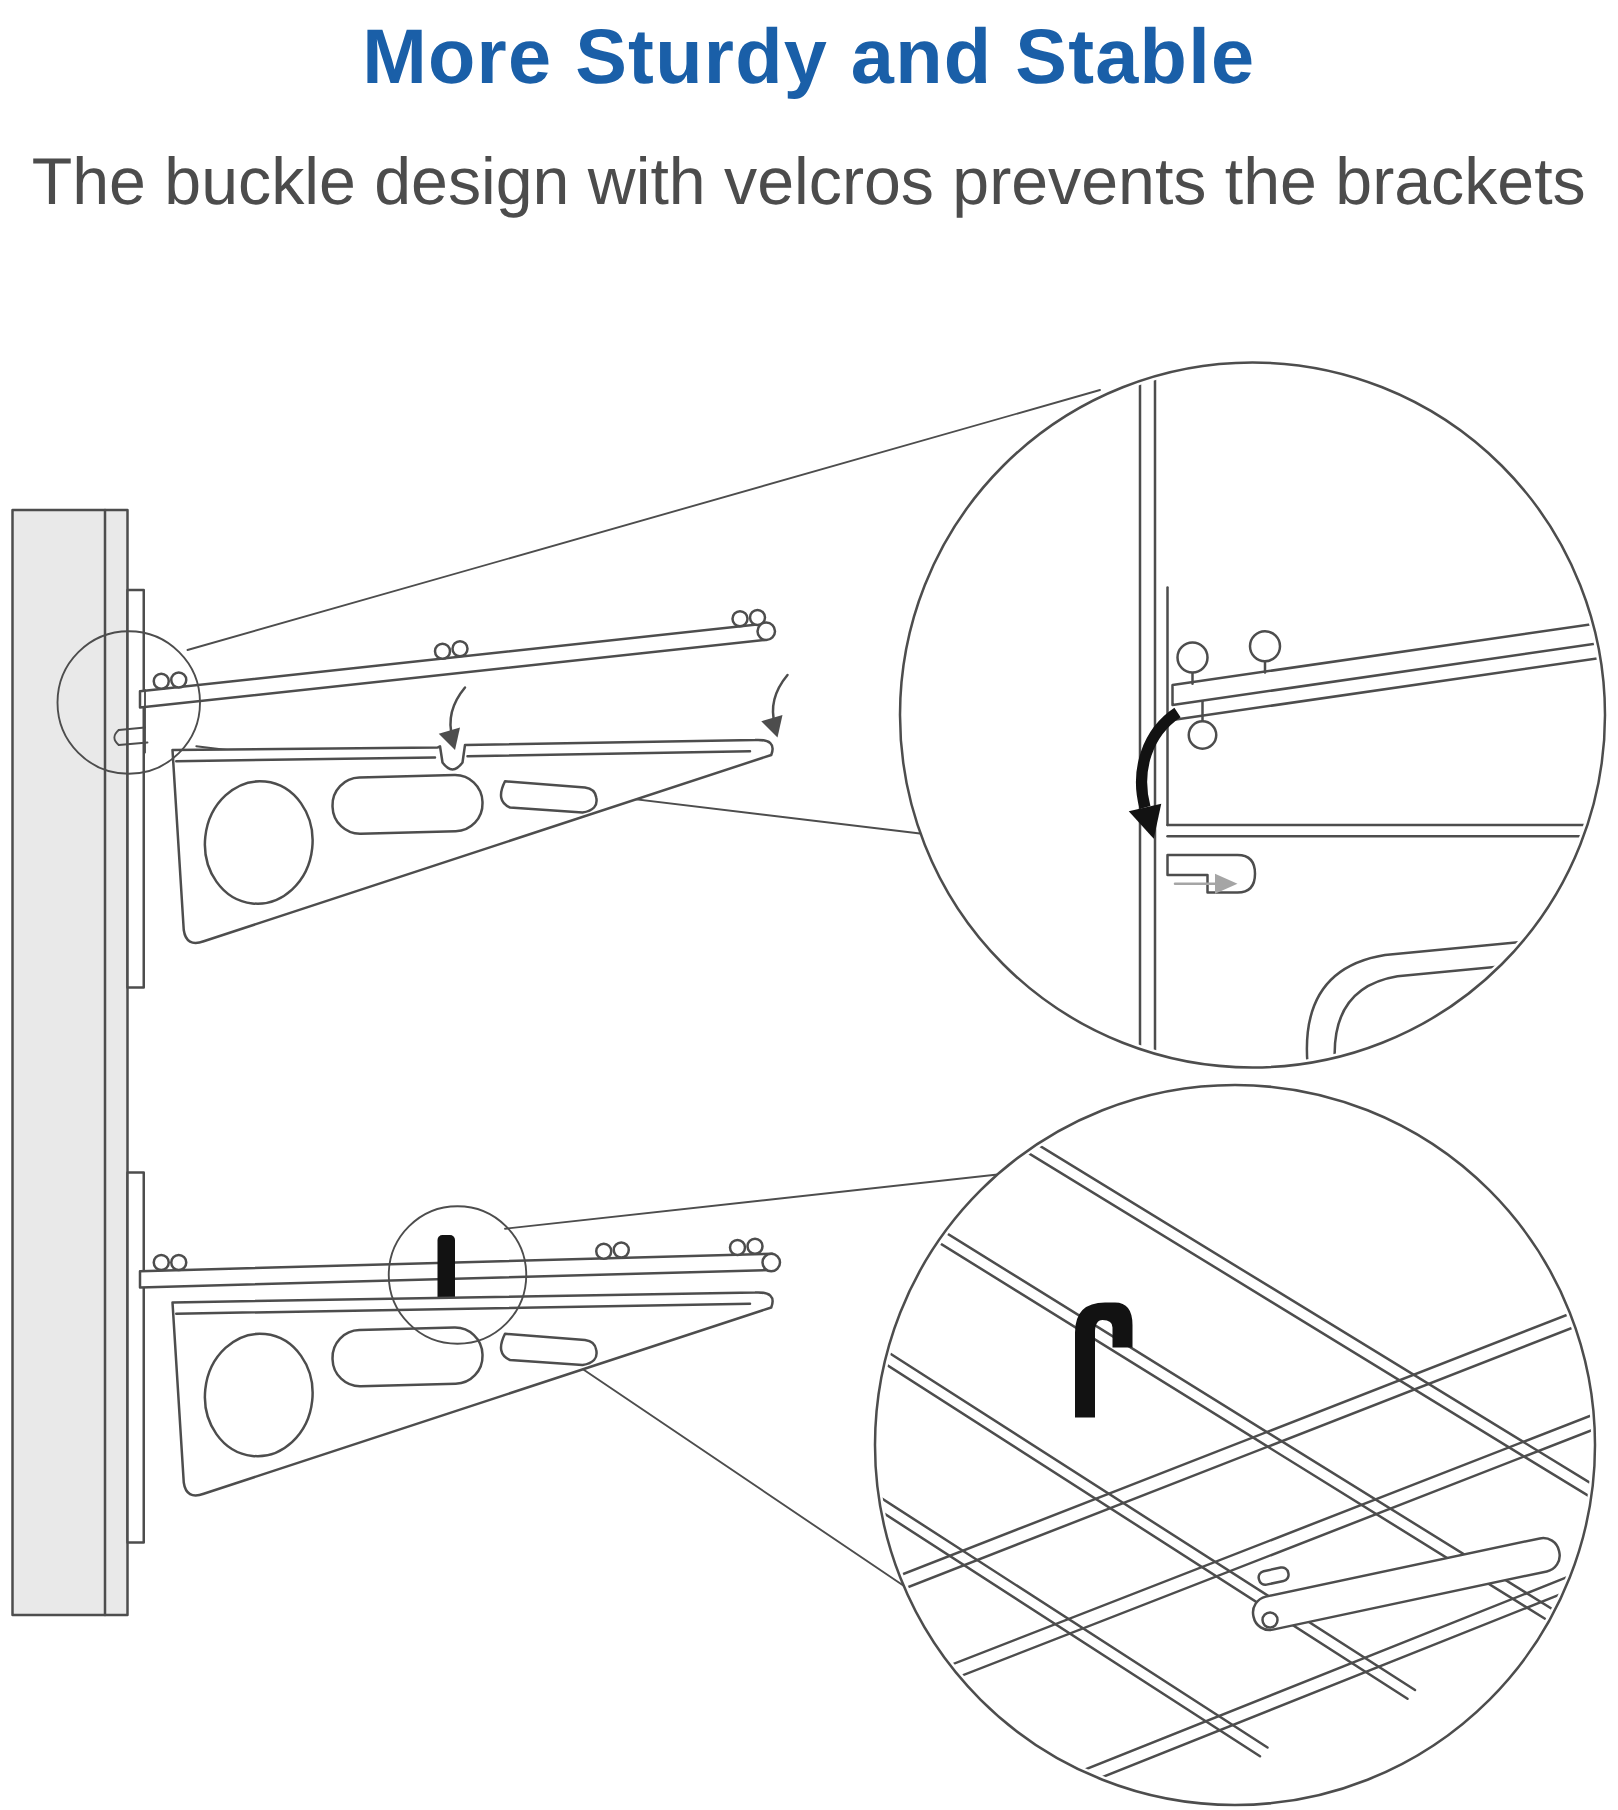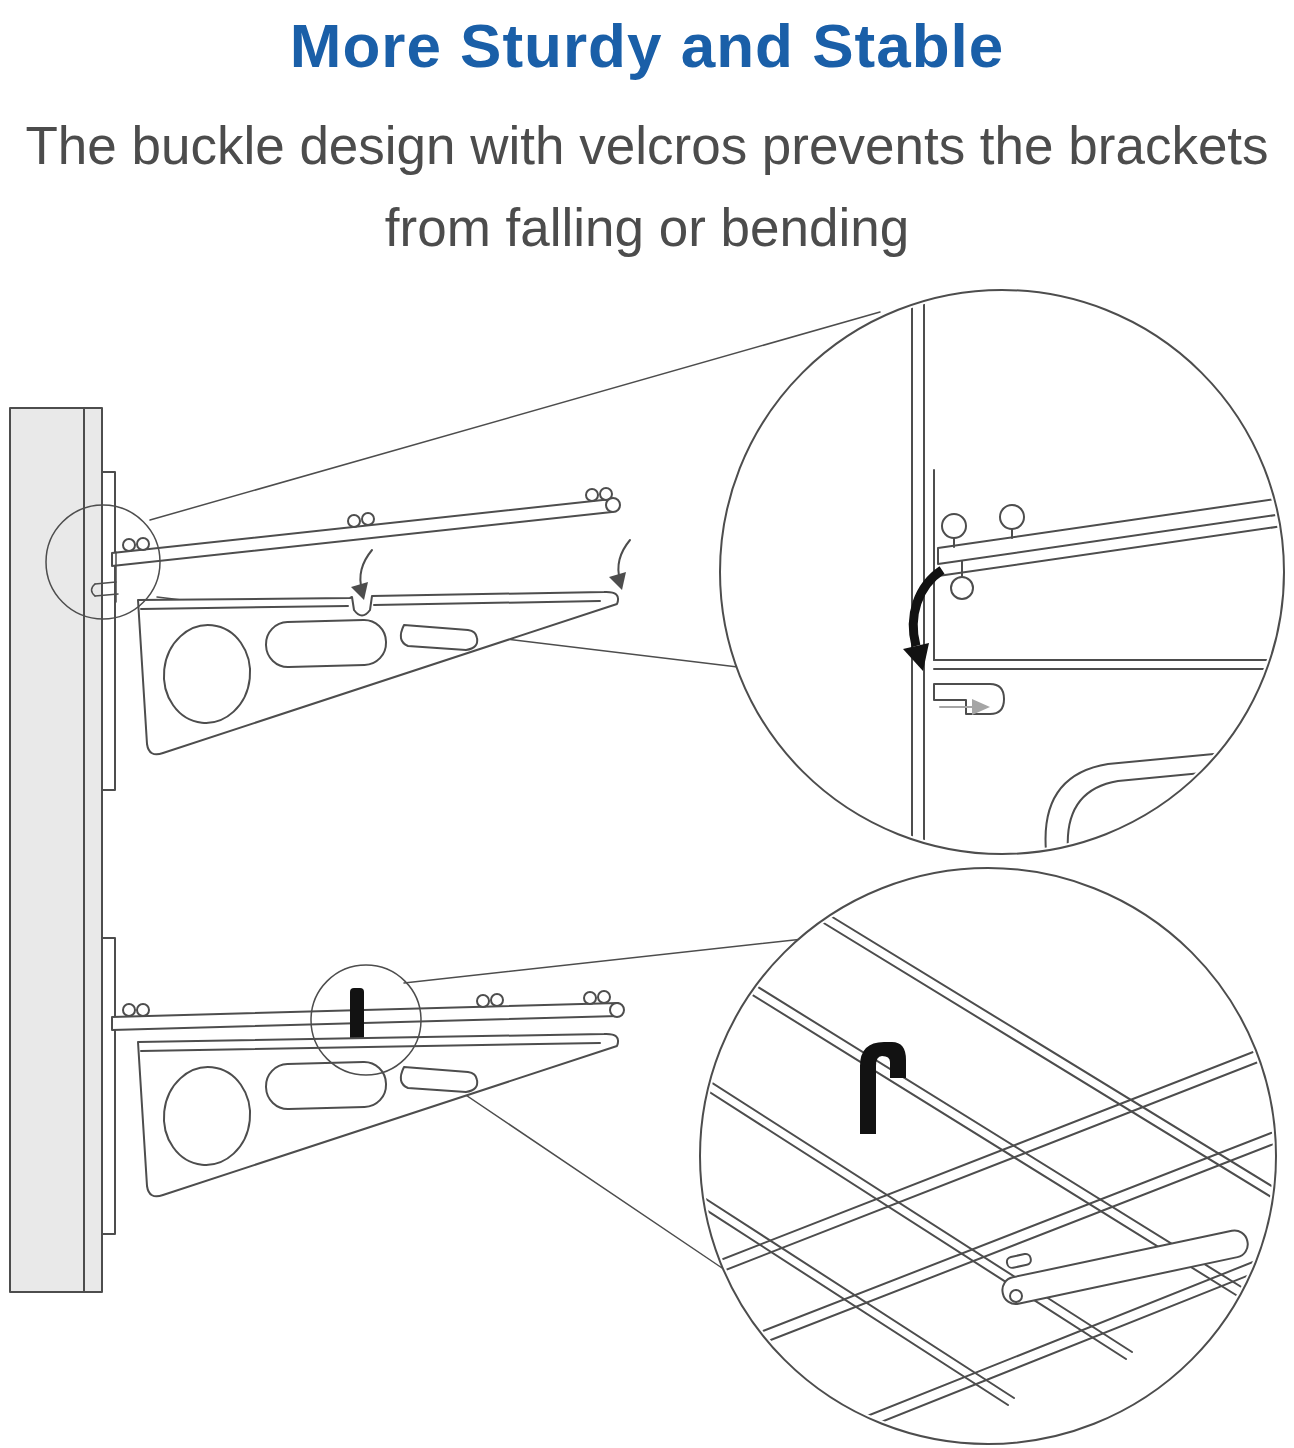--- a/index.html
+++ b/index.html
@@ -28,21 +28,20 @@
   .strapln{stroke:var(--strap-color,#121212);fill:none;}
 </style>
 </head>
 <body>
 
 <div class="page">
 
   <header>
     <h1>More Sturdy and Stable</h1>
     <p class="sub">The buckle design with velcros prevents the brackets</p>
-    <p class="sub">from falling or bending</p>
   </header>
 
   <svg width="1294" height="1448" viewBox="0 0 1294 1448">
     <defs>
       <clipPath id="clipC1">
           <circle cx="1002" cy="572" r="279"></circle>
         </clipPath>
       <clipPath id="clipC2">
           <circle cx="988" cy="1156" r="285"></circle>
         </clipPath>

